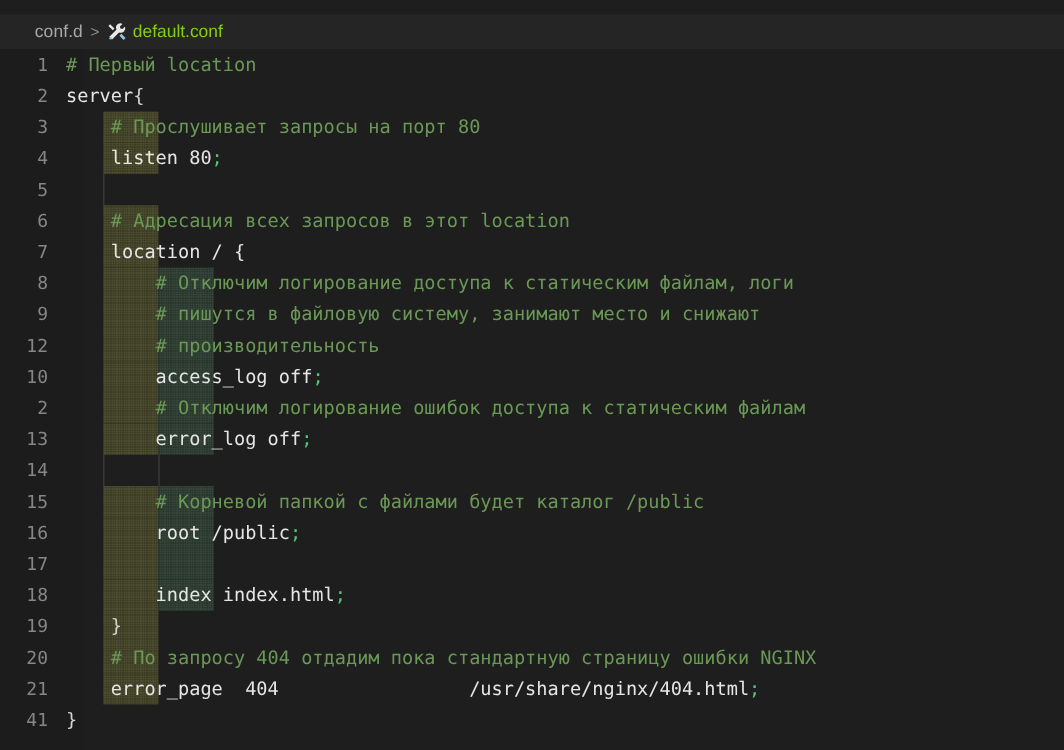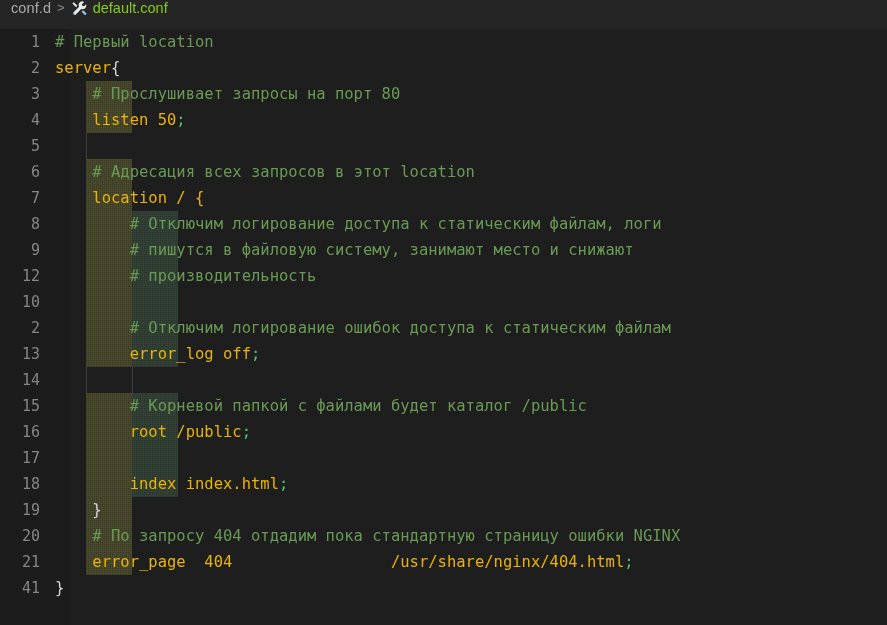--- a/index.html
+++ b/index.html
@@ -12,27 +12,28 @@
     height: 625px;
     overflow: hidden;
     font-family: "DejaVu Sans Mono", monospace;
   }
 
   
   #breadcrumb-bar {
     height: 29px;
     background: #252526;
     display: flex;
-    align-items: flex-start;
-    padding-left: 11px;
+    align-items: center;
+    padding-left: 29px;
     font-family: "Liberation Sans", sans-serif;
     font-size: 14.5px;
     color: #a9a9a9;
     box-sizing: border-box;
     user-select: none;
+    margin-top: 12px;
   }
   .crumb-text { letter-spacing: 0.1px; }
   .crumb-sep {
     margin: 0 6px;
     color: #8d8d8d;
     font-size: 13px;
   }
   .crumb-file { color: #84cc16; }
   #tools-icon {
     width: 17px;
@@ -114,21 +115,21 @@
     background: #404040;
     z-index: 2;
   }
   .guide.g1 { left: 86px; }
   .guide.g2 { left: 132px; }
 
   
   .cmt { color: #6a9955; }
   .pun { color: #4ec973; }
   .brc { color: #d4d4d4; }
-  .kw  { color: #eab308; margin-top: 22px; }
+  .kw  { color: #e5e5e5; margin-top: 22px; }
 </style>
 </head>
 <body>
 
 <div id="breadcrumb-bar">
   <span class="crumb-text">conf.d</span>
   <span class="crumb-sep">&gt;</span>
   <span id="tools-icon">
     <svg width="17" height="17" viewBox="0 0 16 16">
       <path d="M10.7 1.2a3.6 3.6 0 0 0-3.2 5.2L2 11.9 4.1 14l5.5-5.5a3.6 3.6 0 0 0 4.7-4.6l-2 2-1.6-.4-.4-1.6 2-2a3.6 3.6 0 0 0-1.6-.7z" fill="#e8e8e8"></path>
@@ -139,28 +140,28 @@
   </span>
   <span class="crumb-file">default.conf</span>
 </div>
 
 <div id="editor">
   <div id="gutter-bg"></div>
   <div id="code-lines">
       <div class="code-line"><div class="ln">1</div><div class="code-text"><span class="cmt"># Первый location</span></div></div>
       <div class="code-line"><div class="ln">2</div><div class="code-text"><span class="kw">server</span><span class="brc">{</span></div></div>
       <div class="code-line"><div class="ind lv1"></div><div class="ln">3</div><div class="code-text"><span class="cmt">    # Прослушивает запросы на порт 80</span></div></div>
-      <div class="code-line"><div class="ind lv1"></div><div class="ln">4</div><div class="code-text"><span class="kw">    listen 50</span><span class="pun">;</span></div></div>
+      <div class="code-line"><div class="ind lv1"></div><div class="ln">4</div><div class="code-text"><span class="kw">    listen 80</span><span class="pun">;</span></div></div>
       <div class="code-line"><div class="guide g1"></div><div class="ln">5</div><div class="code-text"><span class="kw"></span></div></div>
       <div class="code-line"><div class="ind lv1"></div><div class="ln">6</div><div class="code-text"><span class="cmt">    # Адресация всех запросов в этот location</span></div></div>
       <div class="code-line"><div class="ind lv1"></div><div class="ln">7</div><div class="code-text"><span class="kw">    location / {</span></div></div>
       <div class="code-line"><div class="ind lv1"></div><div class="ind lv2"></div><div class="ln">8</div><div class="code-text"><span class="cmt">        # Отключим логирование доступа к статическим файлам, логи</span></div></div>
       <div class="code-line"><div class="ind lv1"></div><div class="ind lv2"></div><div class="ln">9</div><div class="code-text"><span class="cmt">        # пишутся в файловую систему, занимают место и снижают</span></div></div>
       <div class="code-line"><div class="ind lv1"></div><div class="ind lv2"></div><div class="ln">12</div><div class="code-text"><span class="cmt">        # производительность</span></div></div>
-      <div class="code-line"><div class="ind lv1"></div><div class="ind lv2"></div><div class="ln">10</div></div>
+      <div class="code-line"><div class="ind lv1"></div><div class="ind lv2"></div><div class="ln">10</div><div class="code-text"><span class="kw">        access_log off</span><span class="pun">;</span></div></div>
       <div class="code-line"><div class="ind lv1"></div><div class="ind lv2"></div><div class="ln">2</div><div class="code-text"><span class="cmt">        # Отключим логирование ошибок доступа к статическим файлам</span></div></div>
       <div class="code-line"><div class="ind lv1"></div><div class="ind lv2"></div><div class="ln">13</div><div class="code-text"><span class="kw">        error_log off</span><span class="pun">;</span></div></div>
       <div class="code-line"><div class="guide g1"></div><div class="guide g2"></div><div class="ln">14</div><div class="code-text"><span class="kw"></span></div></div>
       <div class="code-line"><div class="ind lv1"></div><div class="ind lv2"></div><div class="ln">15</div><div class="code-text"><span class="cmt">        # Корневой папкой с файлами будет каталог /public</span></div></div>
       <div class="code-line"><div class="ind lv1"></div><div class="ind lv2"></div><div class="ln">16</div><div class="code-text"><span class="kw">        root /public</span><span class="pun">;</span></div></div>
       <div class="code-line"><div class="ind lv1"></div><div class="ind lv2"></div><div class="ln">17</div></div>
       <div class="code-line"><div class="ind lv1"></div><div class="ind lv2"></div><div class="ln">18</div><div class="code-text"><span class="kw">        index index.html</span><span class="pun">;</span></div></div>
       <div class="code-line"><div class="ind lv1"></div><div class="ln">19</div><div class="code-text"><span class="brc">    }</span></div></div>
       <div class="code-line"><div class="ind lv1"></div><div class="ln">20</div><div class="code-text"><span class="cmt">    # По запросу 404 отдадим пока стандартную страницу ошибки NGINX</span></div></div>
       <div class="code-line"><div class="ind lv1"></div><div class="ln">21</div><div class="code-text"><span class="kw">    error_page  404                 /usr/share/nginx/404.html</span><span class="pun">;</span></div></div>

